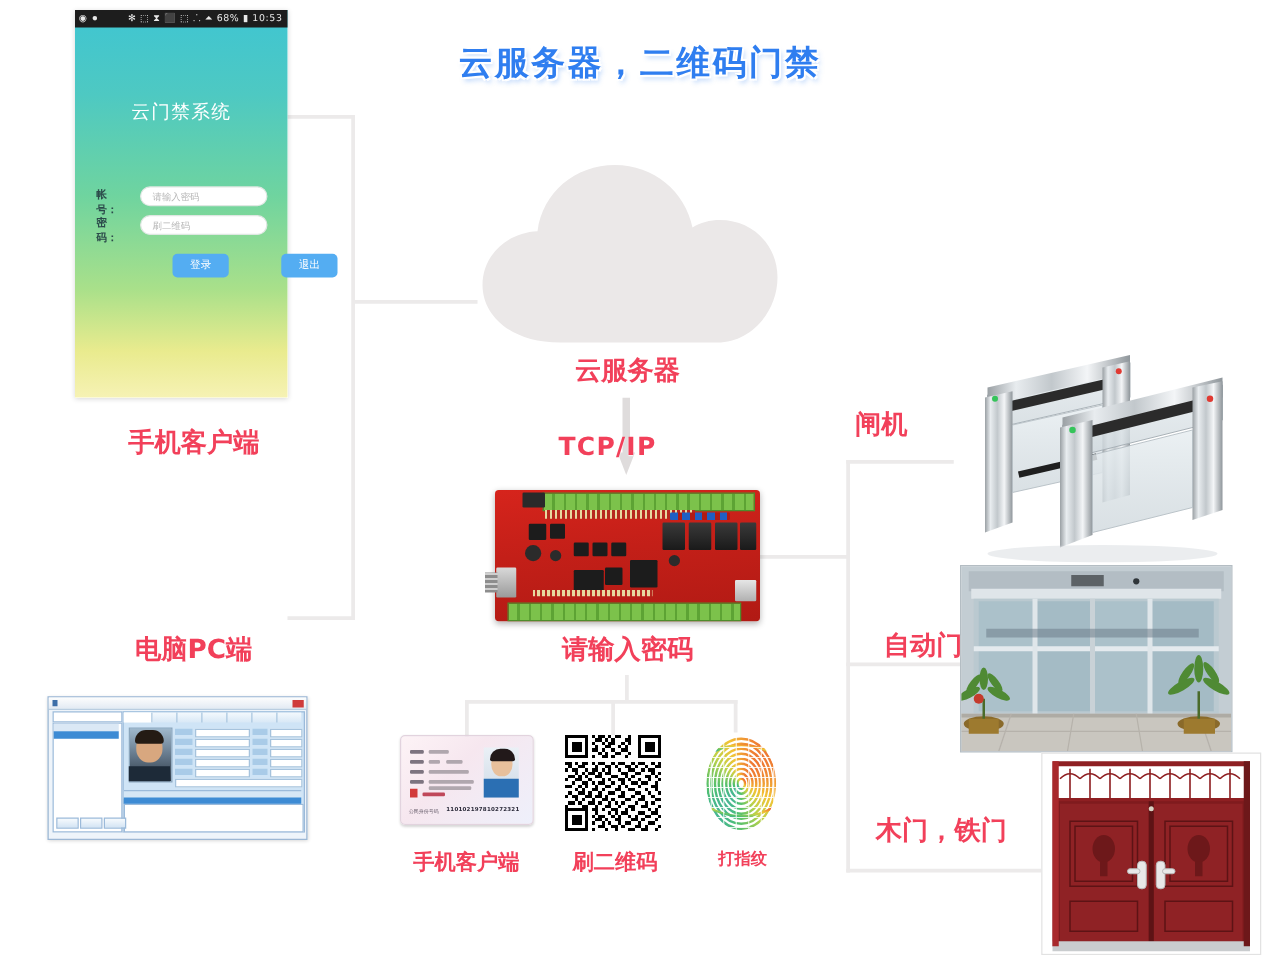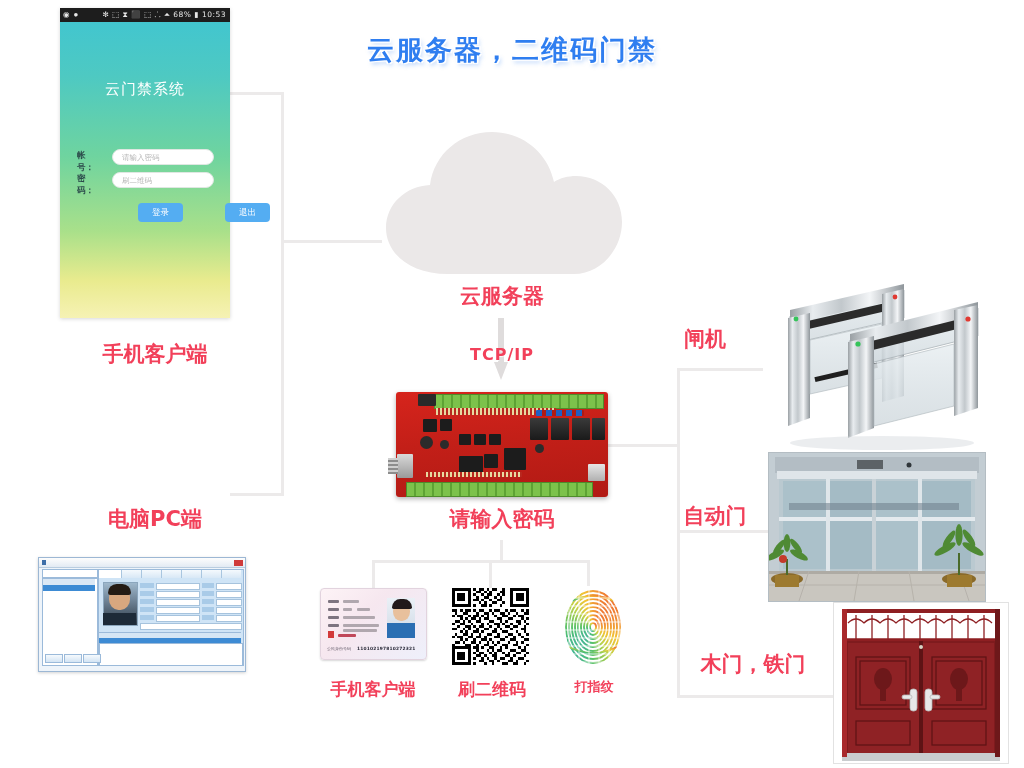--- a/index.html
+++ b/index.html
@@ -141,27 +141,27 @@
 
   
   .red-label{
     color:#f2405a;font-weight:bold;text-align:center;
     text-shadow:0 1px 1px rgba(255,255,255,.9);
     white-space:nowrap;
   }
   #label-phone-client{left:30px;top:320px;width:250px;font-size:21px;margin-top:20px;}
   #label-pc-client{left:30px;top:505px;width:250px;font-size:21px;}
   #label-cloud-server{left:400px;top:282px;width:204px;font-size:21px;}
-  #label-tcpip{left:400px;top:345px;width:204px;font-size:16px;letter-spacing:1px;}
+  #label-tcpip{left:384px;top:345px;width:204px;font-size:20px;letter-spacing:1px;}
   #label-control-board{left:400px;top:505px;width:204px;font-size:21px;}
   #label-swipe-id{left:318px;top:678px;width:110px;font-size:17px;}
   #label-swipe-qr{left:440px;top:678px;width:104px;font-size:17px;}
   #label-fingerprint{left:552px;top:678px;width:84px;font-size:13px;}
   #label-turnstile{left:660px;top:325px;width:90px;font-size:21px;}
-  #label-auto-door{left:660px;top:502px;width:110px;font-size:21px;}
+  #label-auto-door{left:660px;top:502px;width:110px;font-size:21px;text-align:right;}
   #label-wood-iron-door{left:672px;top:650px;width:162px;font-size:21px;}
 </style>
 </head>
 <body>
 
 <div class="abs conn" style="left:230px;top:92px;width:54px;height:3px;"></div>
 <div class="abs conn" style="left:281px;top:92px;width:3px;height:404px;"></div>
 <div class="abs conn" style="left:230px;top:493px;width:54px;height:3px;"></div>
 <div class="abs conn" style="left:284px;top:240px;width:98px;height:3px;"></div>
 

